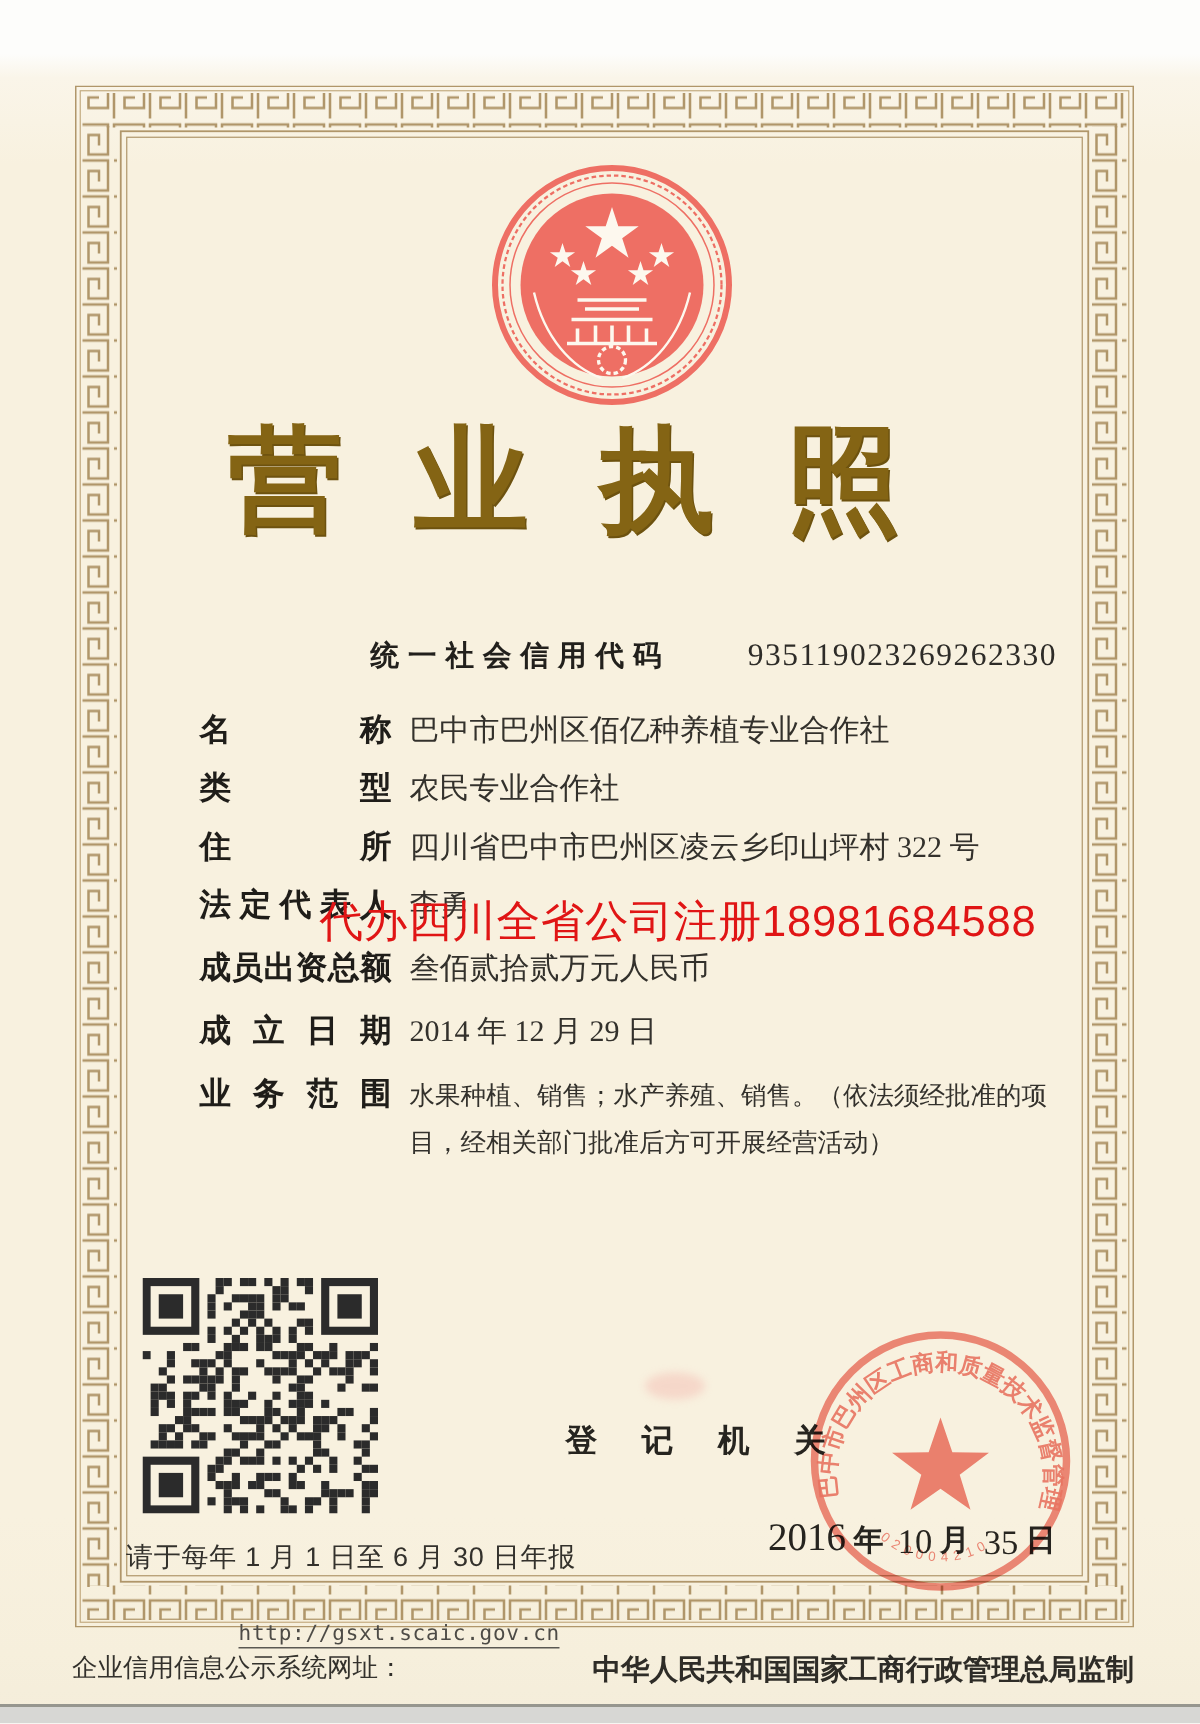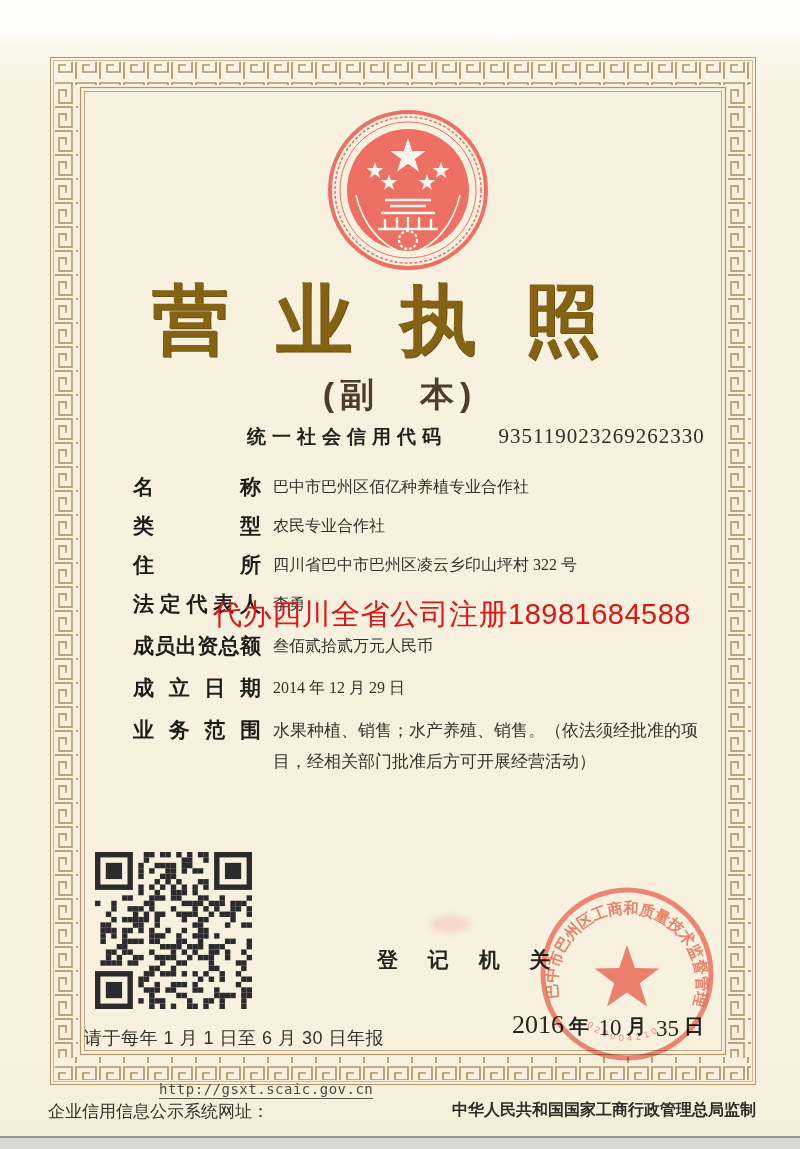--- a/index.html
+++ b/index.html
@@ -33,21 +33,21 @@
   .code-value { font-family:"Liberation Serif", serif; font-size:21px; color:#2e2c28; letter-spacing:1px;margin-left:47px; }
   
   .fields { position:absolute; left:133px; top:476px; width:572px; }
   .frow { display:flex; align-items:flex-start; margin-bottom:17px; }
   .frow.g1 { margin-bottom:20px; }
   .flabel {
     width:128px; flex:none; font-size:21px; font-weight:bold; color:#1f1d19;
     text-align:justify; text-align-last:justify; line-height:22px;
   }
   .fvalue {
-    margin-left:12px; font-family:"Liberation Serif", serif; font-size:16px;
+    margin-left:12px; font-family:"Liberation Serif", serif; font-size:20px;
     color:#33312c; line-height:22px; white-space:nowrap;
   }
   .fvalue.scope { font-size:17px; line-height:31px; white-space:normal; width:436px; margin-top:-4px; }
   
   .watermark {
     position:absolute; left:213px; top:595px; z-index:30;
     font-size:29px; font-weight:normal; color:#e01515; white-space:nowrap; letter-spacing:0.5px;
   }
   
   .qr { position:absolute; left:95px; top:852px; }
@@ -75,21 +75,21 @@
     position:absolute; left:159px; top:1081px; z-index:5;
     font-family:"DejaVu Sans Mono", monospace; font-size:14px; color:#4d4b46;
     border-bottom:1.5px solid #5a5852; letter-spacing:0.5px; padding-bottom:1px;
   }
   .footer-left {
     position:absolute; left:48px; top:1100px;
     font-family:"Liberation Serif", serif; font-size:17px; color:#33312c;
   }
   .footer-right {
     position:absolute; right:44px; top:1100px;
-    font-family:Liberation Serif, serif; font-size:16px; font-weight:bold; color:#2e2c27;
+    font-family:Liberation Serif, serif; font-size:19px; font-weight:bold; color:#2e2c27;
   }
 </style>
 </head>
 <body>
 
 <div class="page">
 
   <svg class="frame-svg" width="706" height="1028" viewBox="0 0 706 1028">
     <defs>
       <pattern id="mh" width="24" height="24" patternUnits="userSpaceOnUse">
@@ -131,21 +131,20 @@
       <path d="M55 119 L115 119"></path>
     </g>
     <circle cx="85" cy="130" r="9" fill="none" stroke="#fdf8ee" stroke-width="2.2" stroke-dasharray="3,2"></circle>
     <g stroke="#fdf8ee" fill="none" stroke-width="1.6">
       <path d="M33 85 C40 115, 58 135, 78 142"></path>
       <path d="M137 85 C130 115, 112 135, 92 142"></path>
     </g>
   </svg>
 
   <div class="title">营业执照</div>
-  <div class="subtitle">(副　本)</div>
 
   <div class="code-line">
     <span class="code-label">统一社会信用代码</span>
     <span class="code-value">935119023269262330</span>
   </div>
 
   <div class="fields">
     <div class="frow">
       <div class="flabel">名称</div>
       <div class="fvalue">巴中市巴州区佰亿种养植专业合作社</div>

